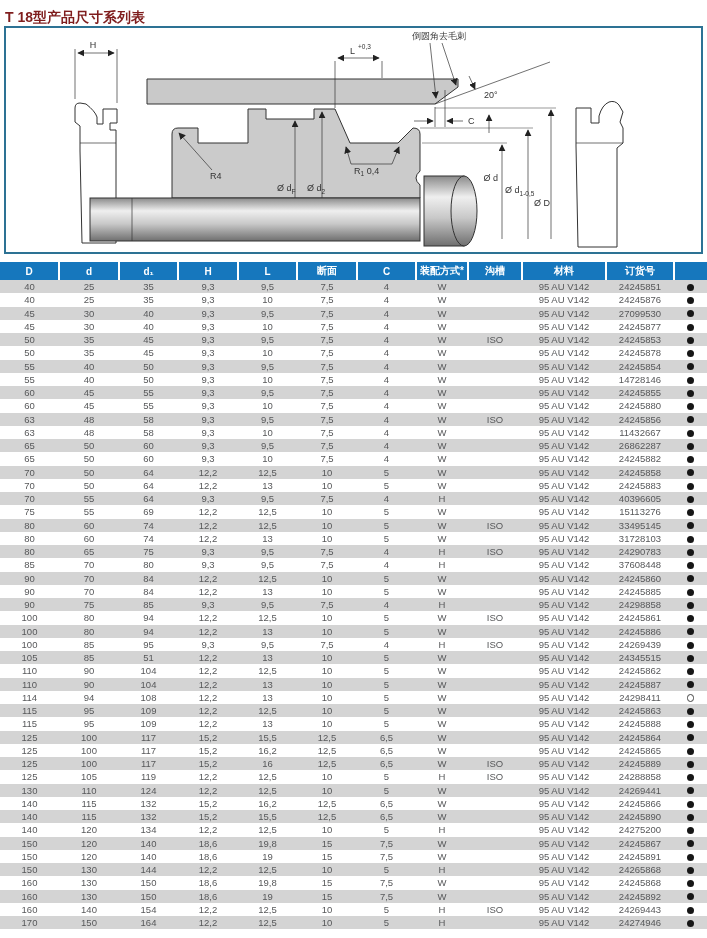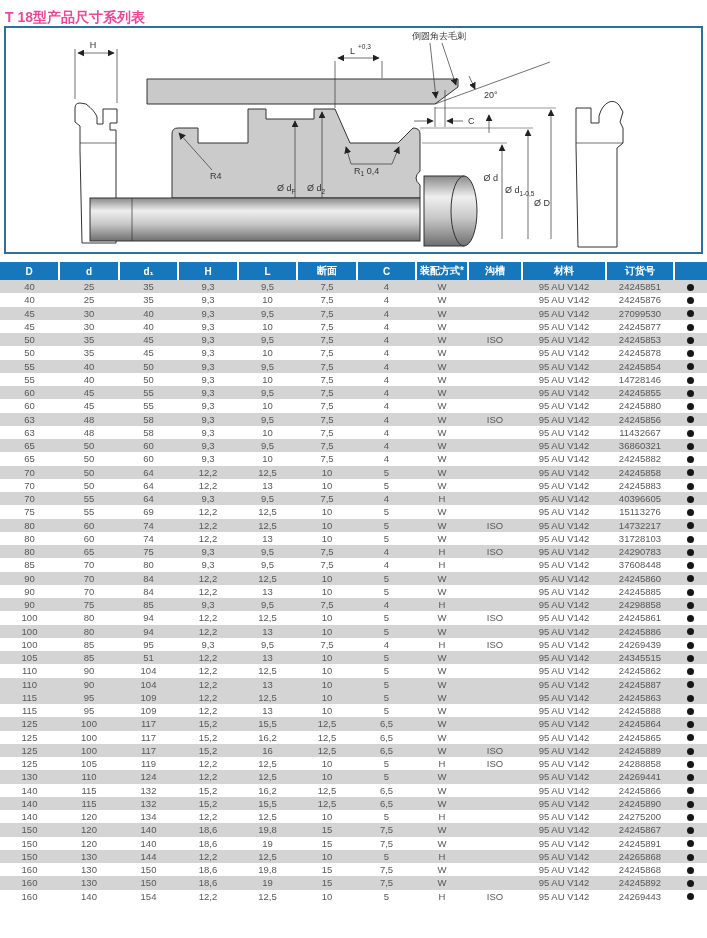--- a/index.html
+++ b/index.html
@@ -1,21 +1,21 @@
 <!DOCTYPE html>
 <html><head>
 <meta charset="utf-8">
 <style>
   html,body{margin:0;padding:0;}
   body{
     width:707px;height:938px;background:#fff;overflow:hidden;
     font-family:"Liberation Sans","DejaVu Sans",sans-serif;
   }
   .page-title{
-    color:#ec4899;font-size:14px;font-weight:bold;
+    color:#7f1d1d;font-size:14px;font-weight:bold;
     padding:9px 0 0 5px;height:26px;box-sizing:border-box;
   }
   .draw-box{
     margin:0 4px;height:228px;box-sizing:border-box;
     border:2px solid #2d7294;background:#fff;
   }
   .draw-box svg{display:block;width:100%;height:100%;}
   svg text{fill:#333;font-family:"Liberation Sans","DejaVu Sans",sans-serif;}
   table.size-table{
     border-collapse:collapse;table-layout:fixed;width:707px;margin-top:8px;
@@ -357,21 +357,21 @@
         <td>65</td>
         <td>50</td>
         <td>60</td>
         <td>9,3</td>
         <td>9,5</td>
         <td>7,5</td>
         <td>4</td>
         <td>W</td>
         <td></td>
         <td>95 AU V142</td>
-        <td>36860321</td>
+        <td>26862287</td>
         <td><span class="dot f"></span></td>
       </tr>
       <tr class="even">
         <td>65</td>
         <td>50</td>
         <td>60</td>
         <td>9,3</td>
         <td>10</td>
         <td>7,5</td>
         <td>4</td>
@@ -441,21 +441,21 @@
         <td>80</td>
         <td>60</td>
         <td>74</td>
         <td>12,2</td>
         <td>12,5</td>
         <td>10</td>
         <td>5</td>
         <td>W</td>
         <td>ISO</td>
         <td>95 AU V142</td>
-        <td>14732217</td>
+        <td>33495145</td>
         <td><span class="dot f"></span></td>
       </tr>
       <tr class="even">
         <td>80</td>
         <td>60</td>
         <td>74</td>
         <td>12,2</td>
         <td>13</td>
         <td>10</td>
         <td>5</td>
@@ -611,20 +611,34 @@
         <td>104</td>
         <td>12,2</td>
         <td>13</td>
         <td>10</td>
         <td>5</td>
         <td>W</td>
         <td></td>
         <td>95 AU V142</td>
         <td>24245887</td>
         <td><span class="dot f"></span></td>
+      </tr>
+      <tr class="even">
+        <td>114</td>
+        <td>94</td>
+        <td>108</td>
+        <td>12,2</td>
+        <td>13</td>
+        <td>10</td>
+        <td>5</td>
+        <td>W</td>
+        <td></td>
+        <td>95 AU V142</td>
+        <td>24298411</td>
+        <td><span class="dot o"></span></td>
       </tr>
       <tr class="odd">
         <td>115</td>
         <td>95</td>
         <td>109</td>
         <td>12,2</td>
         <td>12,5</td>
         <td>10</td>
         <td>5</td>
         <td>W</td>
@@ -836,14 +850,28 @@
         <td>12,2</td>
         <td>12,5</td>
         <td>10</td>
         <td>5</td>
         <td>H</td>
         <td>ISO</td>
         <td>95 AU V142</td>
         <td>24269443</td>
         <td><span class="dot f"></span></td>
       </tr>
+      <tr class="odd">
+        <td>170</td>
+        <td>150</td>
+        <td>164</td>
+        <td>12,2</td>
+        <td>12,5</td>
+        <td>10</td>
+        <td>5</td>
+        <td>H</td>
+        <td></td>
+        <td>95 AU V142</td>
+        <td>24274946</td>
+        <td><span class="dot f"></span></td>
+      </tr>
     </tbody>
 </table>
 
 </body></html>

